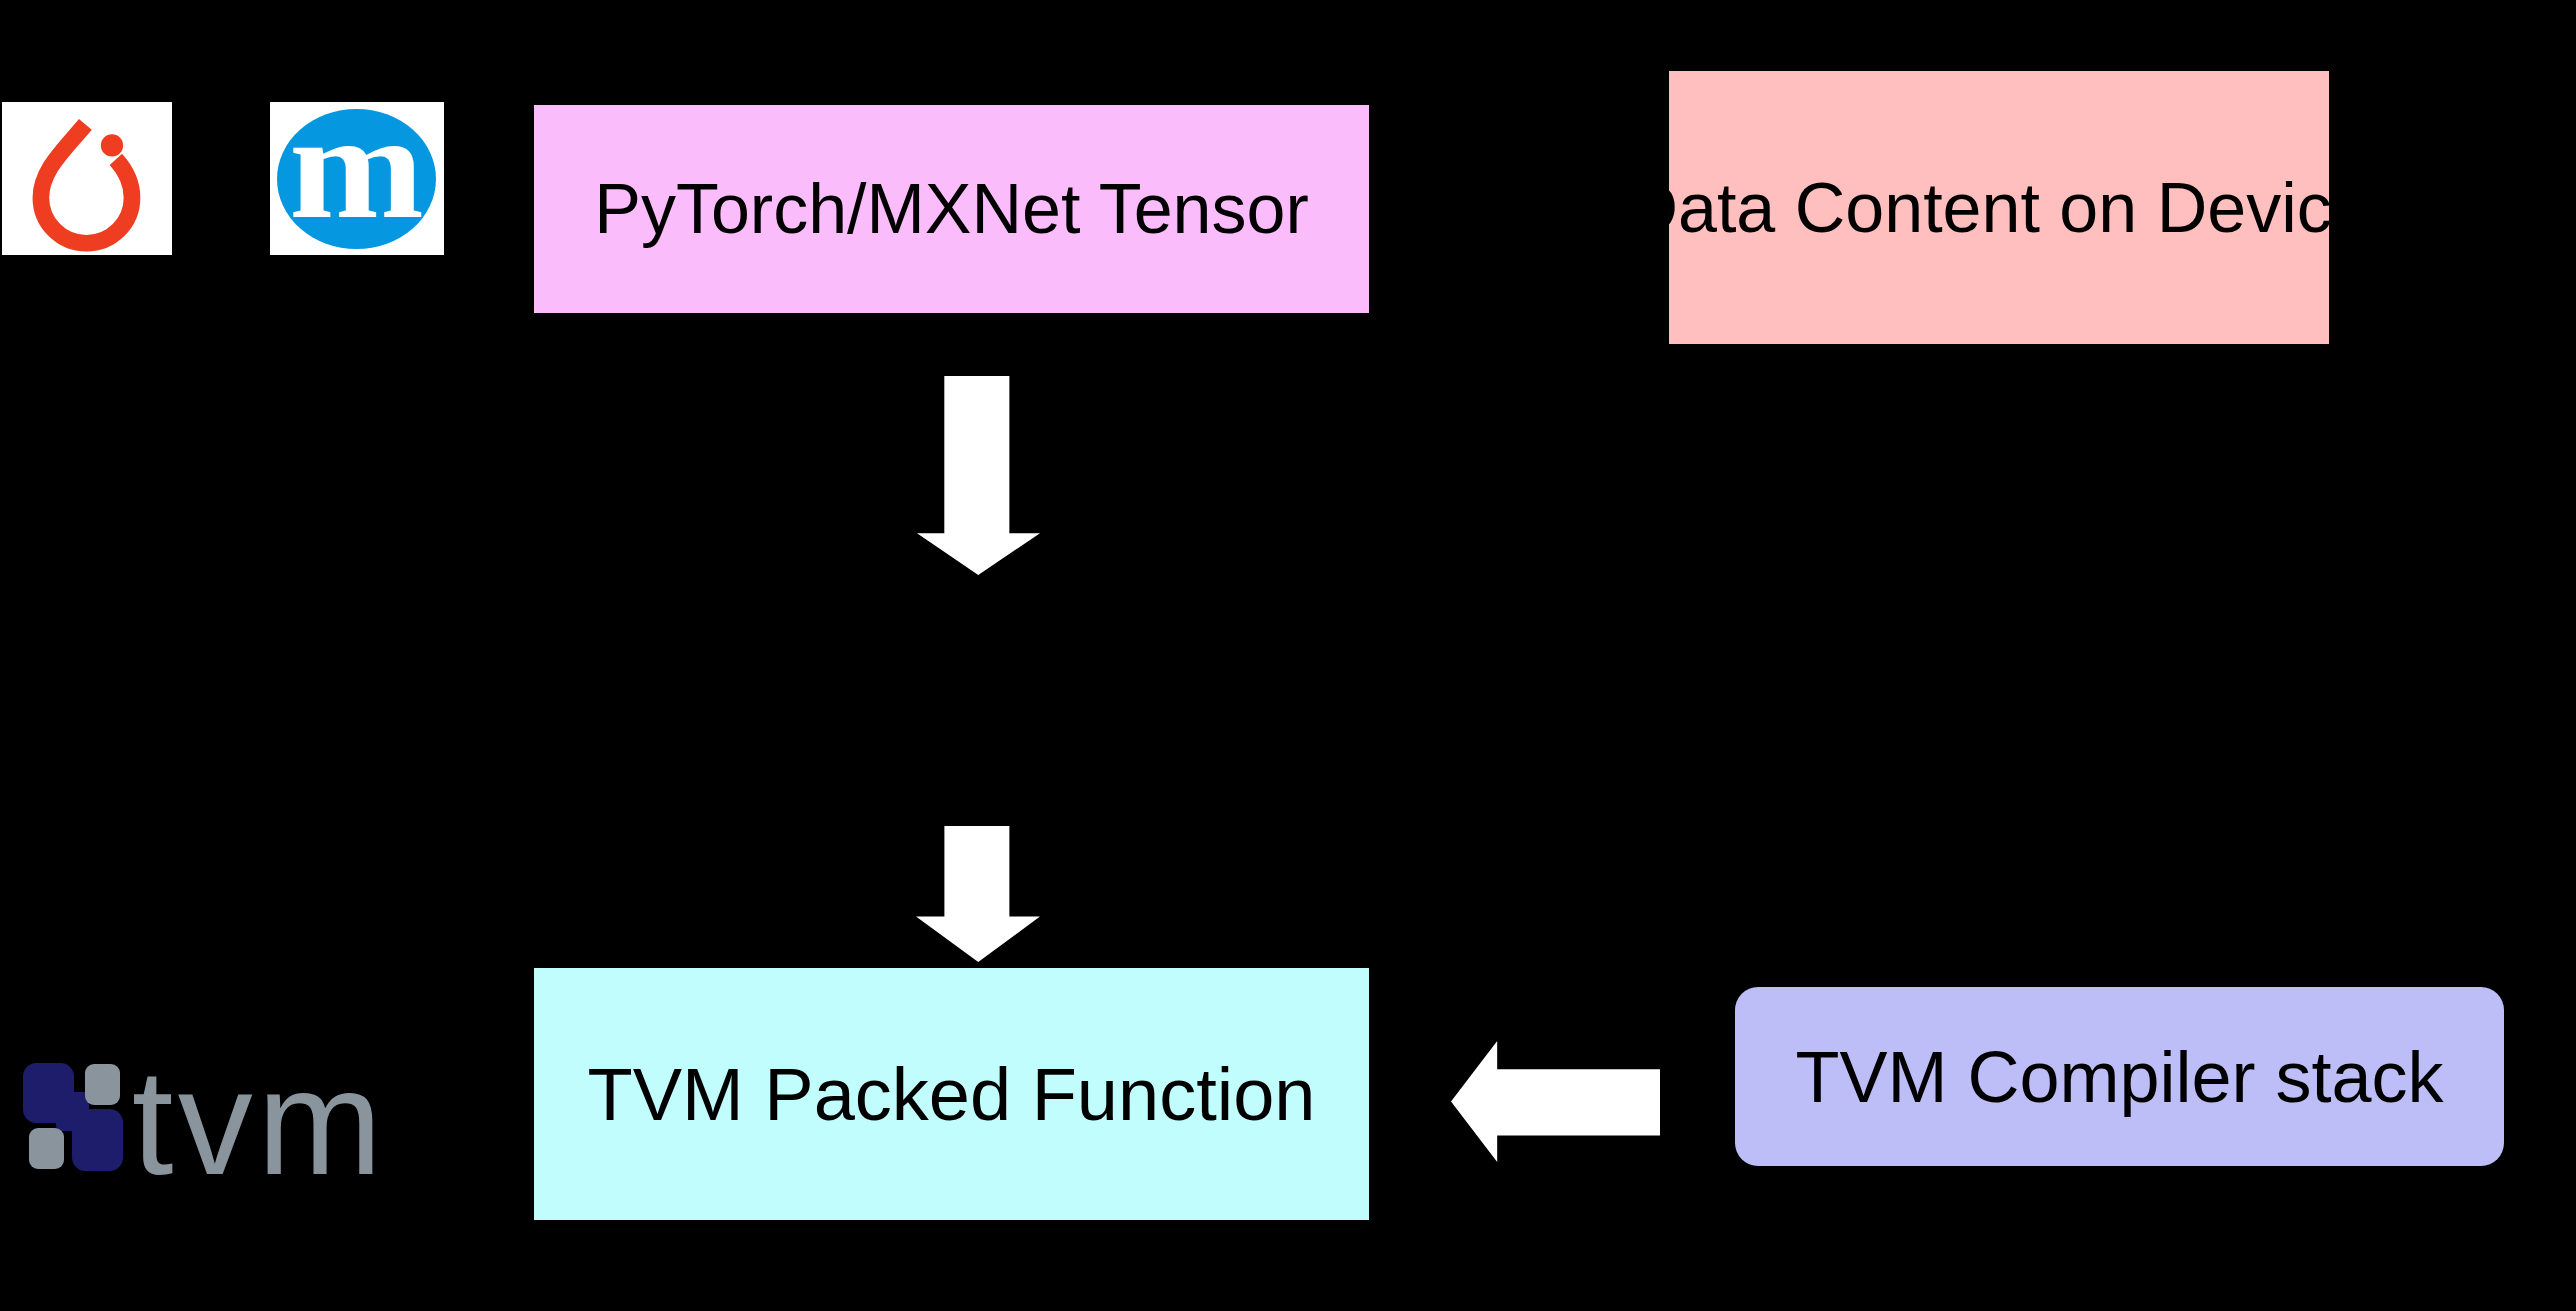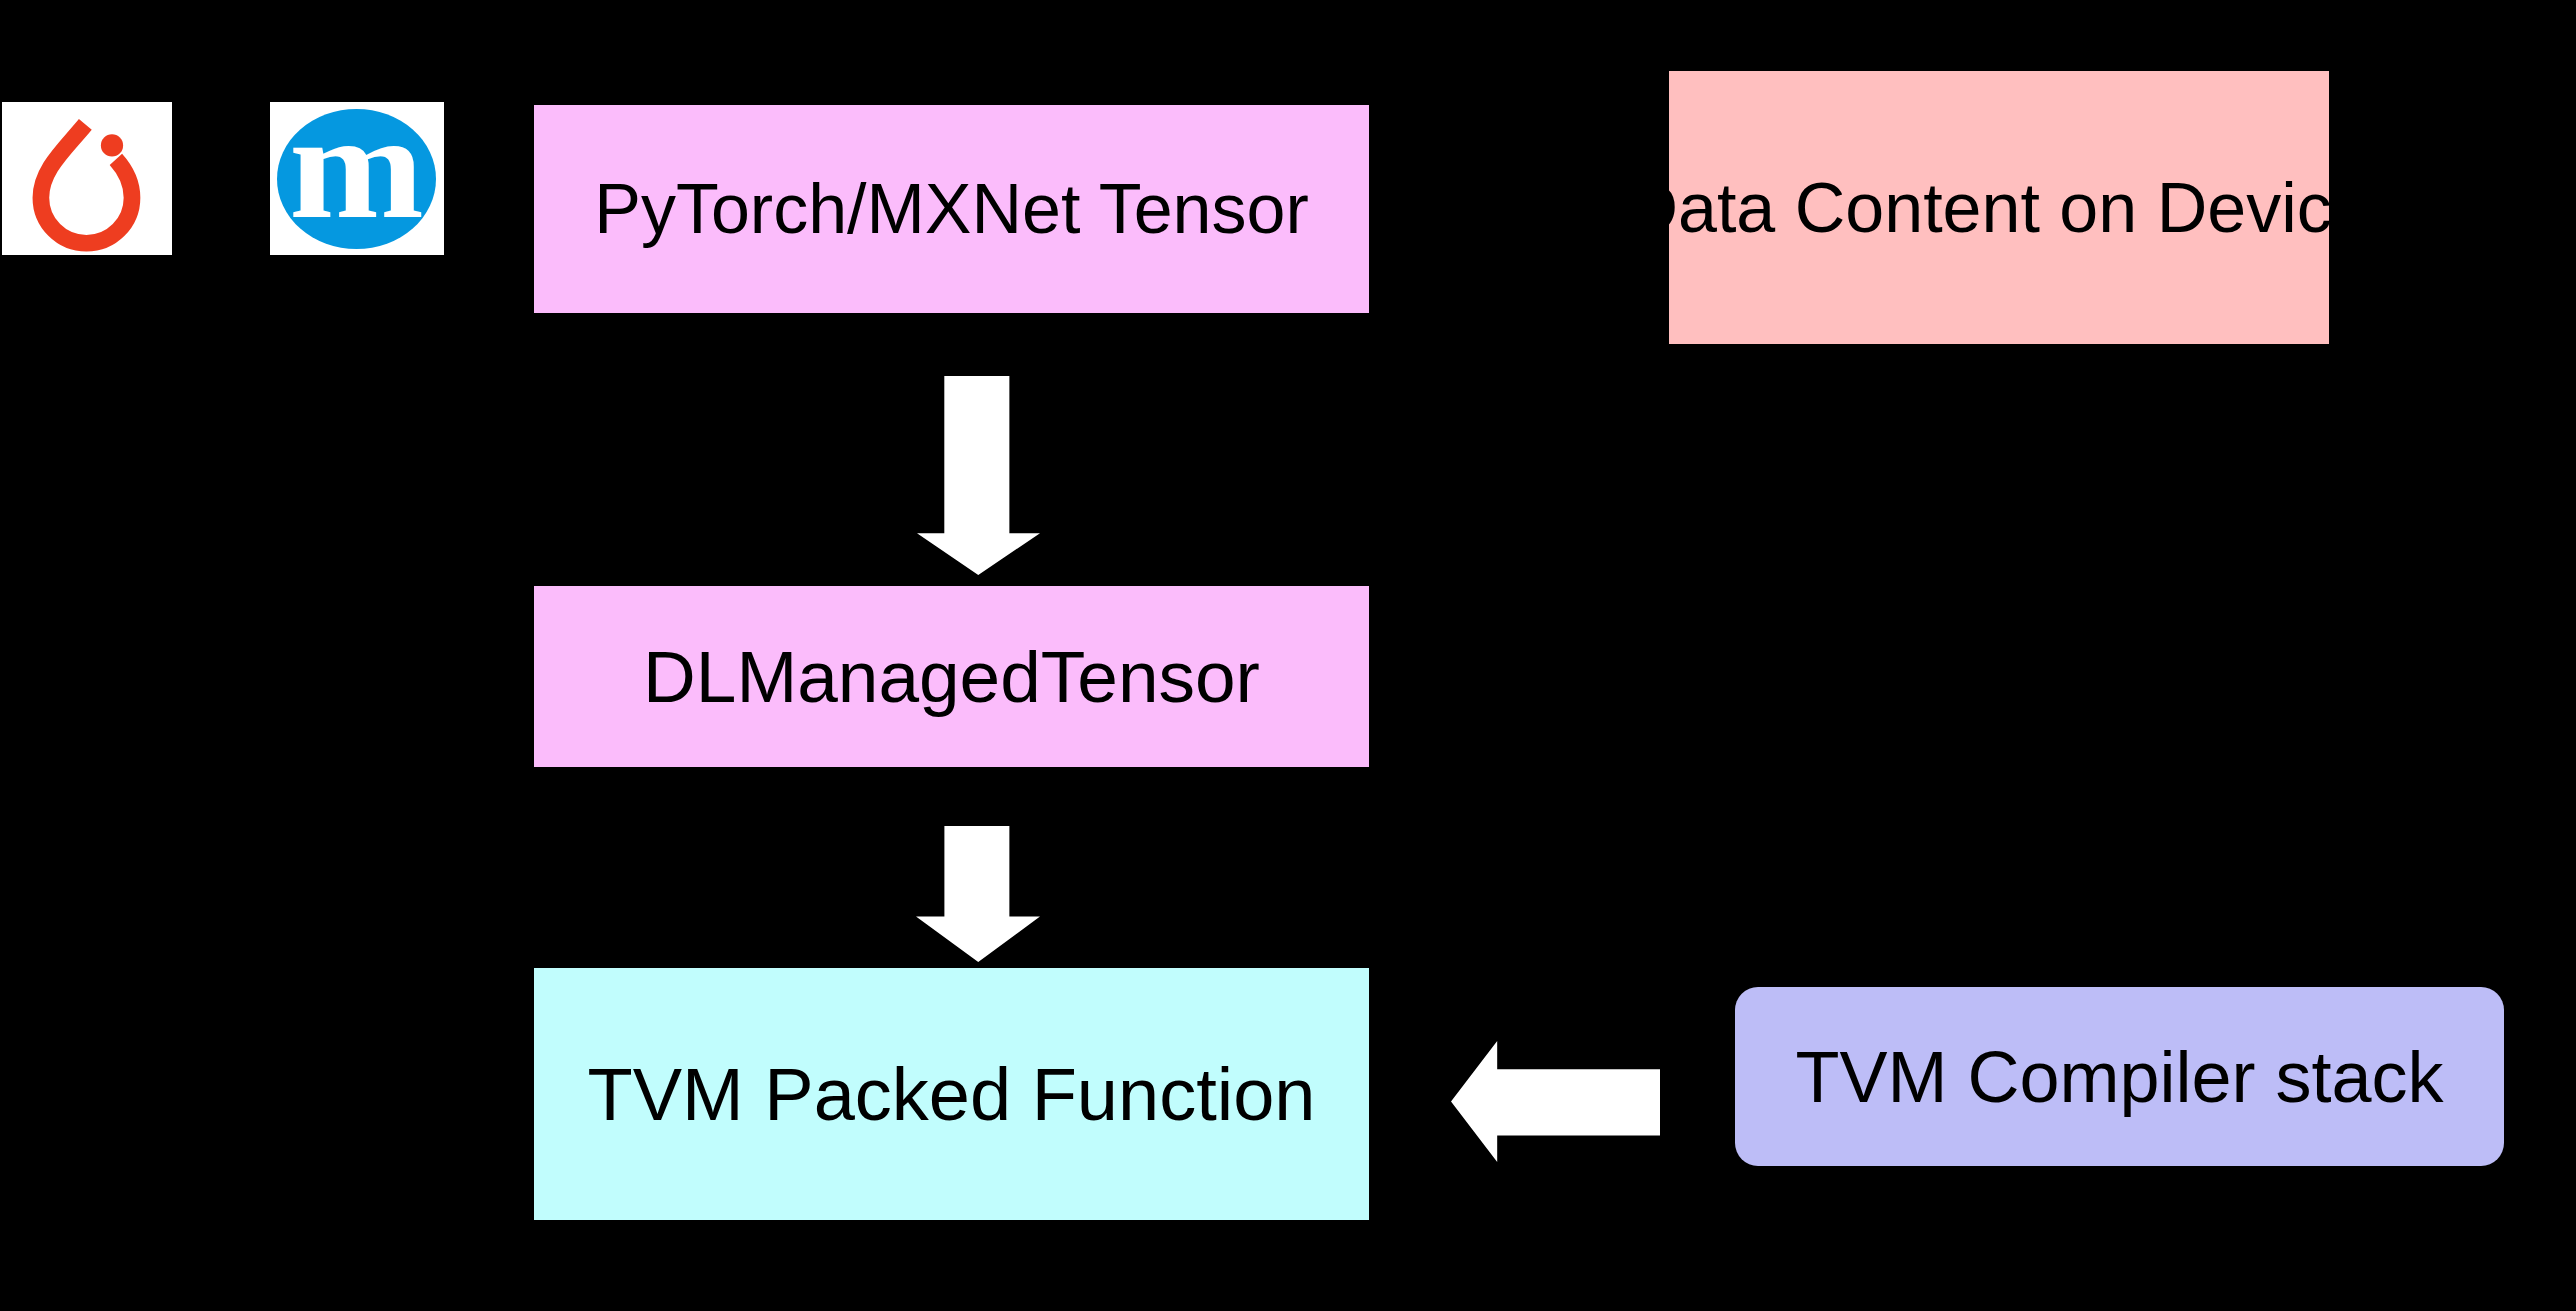--- a/index.html
+++ b/index.html
@@ -97,31 +97,36 @@
   <div class="flow-box box-tensor" style="background-color: rgb(251, 188, 251);">
     <span>PyTorch/MXNet Tensor</span>
   </div>
 
   <div class="flow-box box-data" style="background-color: rgb(255, 191, 191);">
     <span>Data Content on Device</span>
   </div>
 
   <div class="arrow arrow-down-1" style="background-color: rgb(255, 255, 255);"></div>
 
-  <div class="flow-box box-dlm" style="background-color: rgb(251, 188, 251);">
-    <span>DLManagedTensor</span>
-  </div>
 
   <div class="arrow arrow-down-2" style="background-color: rgb(255, 255, 255);"></div>
 
   <div class="flow-box box-packed" style="background-color: rgb(193, 253, 253);">
     <span>TVM Packed Function</span>
   </div>
 
   <div class="arrow arrow-left" style="background-color: rgb(255, 255, 255);"></div>
 
   <div class="flow-box box-compiler" style="background-color: rgb(189, 189, 247);">
     <span>TVM Compiler stack</span>
   </div>
 
+  <div class="logo-tvm">
+    <div class="tvm-block tvm-navy-a" style="background-color: rgb(29, 29, 107);"></div>
+    <div class="tvm-block tvm-bridge" style="background-color: rgb(29, 29, 107);"></div>
+    <div class="tvm-block tvm-navy-b" style="background-color: rgb(29, 29, 107);"></div>
+    <div class="tvm-block tvm-gray-top" style="background-color: rgb(138, 148, 157);"></div>
+    <div class="tvm-block tvm-gray-bot" style="background-color: rgb(138, 148, 157);"></div>
+    <span class="tvm-word" style="color: rgb(138, 148, 157);">tvm</span>
+  </div>
 
 </div>
 
 
 </body></html>

